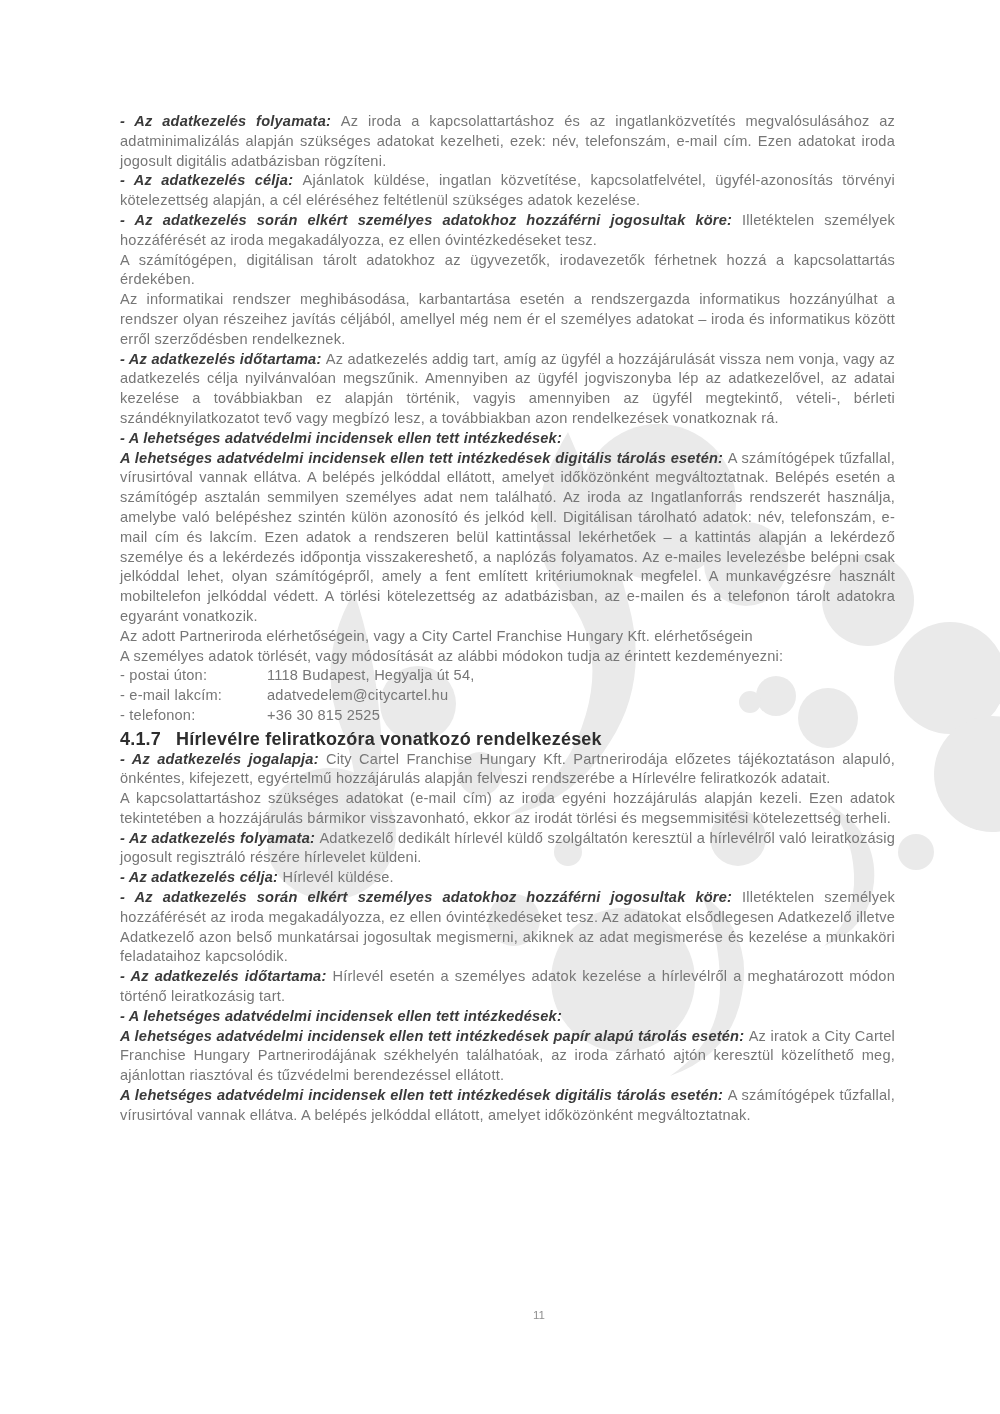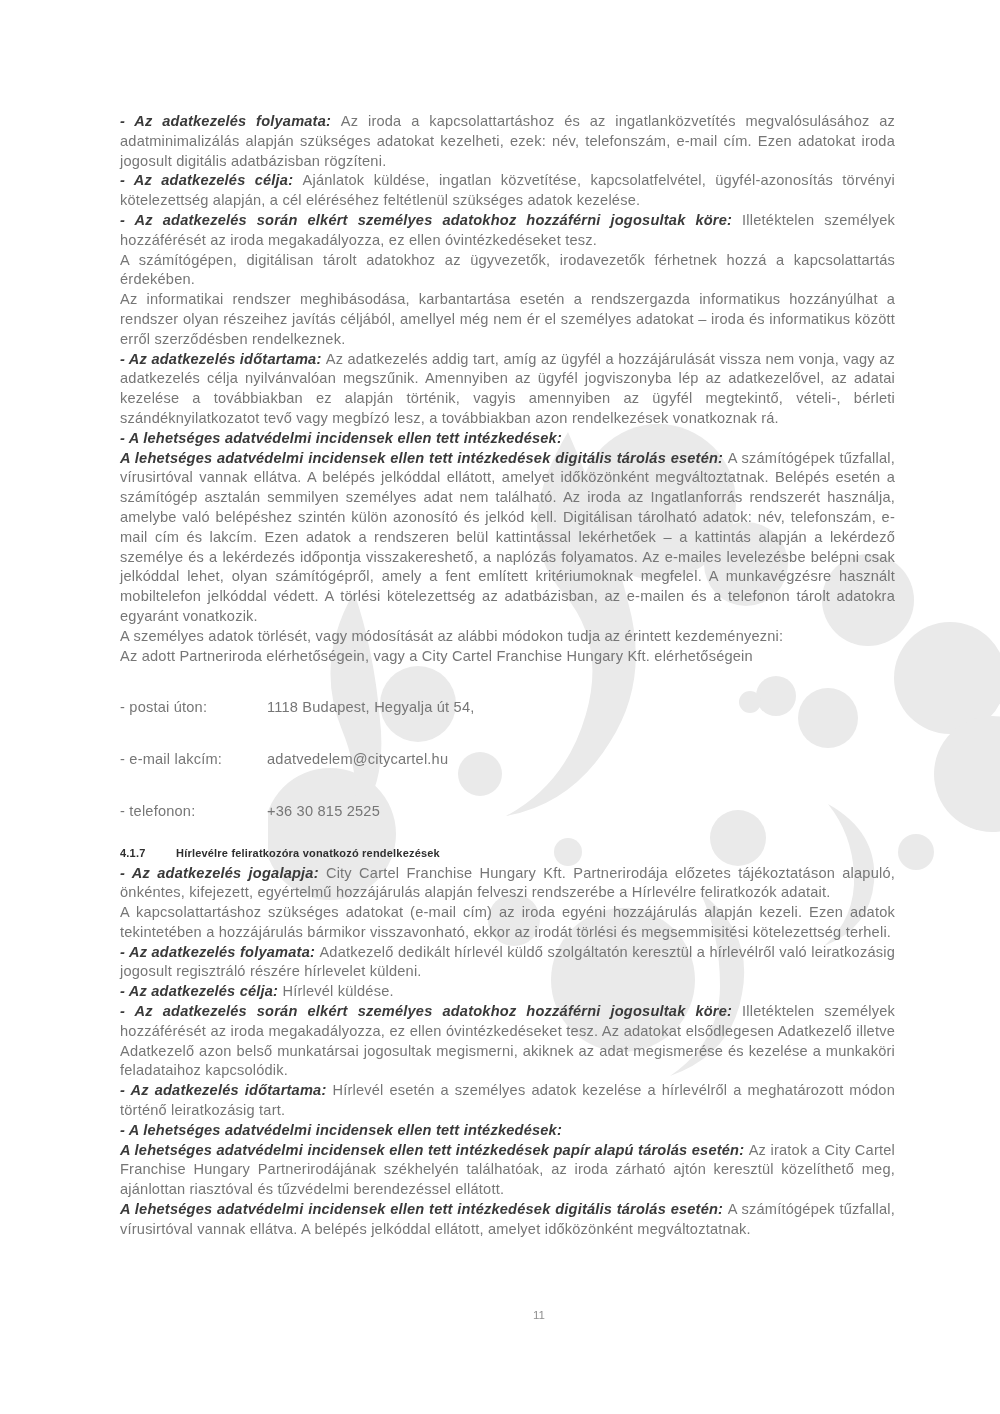--- a/index.html
+++ b/index.html
@@ -32,33 +32,33 @@
   .content p{
     margin:0;
     text-align:justify;
   }
   .b{
     font-weight:bold;
     color:#3a3a3a;
     font-style:italic;
   }
   .content h2{
-    margin:22px 0 0 0;
-    font-size:11px;
+    margin:4px 0 0 0;
+    font-size:18px;
     line-height:19.8px;
     font-weight:bold;
     color:#2e2e2e;
     text-align:left;
     letter-spacing:0.2px;
   }
   .sec-num{
     display:inline-block;
     width:56px;
   }
-  .contact-row{display:flex;margin-top:32px;}
+  .contact-row{display:flex;}
   .c-label{flex:0 0 147px;}
   .c-value{flex:1;}
   .page-number{
     position:absolute;
     top:1309px;
     left:4px;
     width:100%;
     text-align:center;
     font-size:11.5px;
     color:#8f8f8f;
@@ -98,22 +98,22 @@
 
   <main class="content" id="doc-content">
       <p><span class="b">- Az adatkezelés folyamata: </span><span class="t">Az iroda a kapcsolattartáshoz és az ingatlanközvetítés megvalósulásához az adatminimalizálás alapján szükséges adatokat kezelheti, ezek: név, telefonszám, e-mail cím. Ezen adatokat iroda jogosult digitális adatbázisban rögzíteni.</span></p>
       <p><span class="b">- Az adatkezelés célja: </span><span class="t">Ajánlatok küldése, ingatlan közvetítése, kapcsolatfelvétel, ügyfél-azonosítás törvényi kötelezettség alapján, a cél eléréséhez feltétlenül szükséges adatok kezelése.</span></p>
       <p><span class="b">- Az adatkezelés során elkért személyes adatokhoz hozzáférni jogosultak köre: </span><span class="t">Illetéktelen személyek hozzáférését az iroda megakadályozza, ez ellen óvintézkedéseket tesz.</span></p>
       <p><span class="t">A számítógépen, digitálisan tárolt adatokhoz az ügyvezetők, irodavezetők férhetnek hozzá a kapcsolattartás érdekében.</span></p>
       <p><span class="t">Az informatikai rendszer meghibásodása, karbantartása esetén a rendszergazda informatikus hozzányúlhat a rendszer olyan részeihez javítás céljából, amellyel még nem ér el személyes adatokat – iroda és informatikus között erről szerződésben rendelkeznek.</span></p>
       <p><span class="b">- Az adatkezelés időtartama: </span><span class="t">Az adatkezelés addig tart, amíg az ügyfél a hozzájárulását vissza nem vonja, vagy az adatkezelés célja nyilvánvalóan megszűnik. Amennyiben az ügyfél jogviszonyba lép az adatkezelővel, az adatai kezelése a továbbiakban ez alapján történik, vagyis amennyiben az ügyfél megtekintő, vételi-, bérleti szándéknyilatkozatot tevő vagy megbízó lesz, a továbbiakban azon rendelkezések vonatkoznak rá.</span></p>
       <p><span class="b">- A lehetséges adatvédelmi incidensek ellen tett intézkedések:</span></p>
       <p><span class="b">A lehetséges adatvédelmi incidensek ellen tett intézkedések digitális tárolás esetén: </span><span class="t">A számítógépek tűzfallal, vírusirtóval vannak ellátva. A belépés jelkóddal ellátott, amelyet időközönként megváltoztatnak. Belépés esetén a számítógép asztalán semmilyen személyes adat nem található. Az iroda az Ingatlanforrás rendszerét használja, amelybe való belépéshez szintén külön azonosító és jelkód kell. Digitálisan tárolható adatok: név, telefonszám, e-mail cím és lakcím. Ezen adatok a rendszeren belül kattintással lekérhetőek – a kattintás alapján a lekérdező személye és a lekérdezés időpontja visszakereshető, a naplózás folyamatos. Az e-mailes levelezésbe belépni csak jelkóddal lehet, olyan számítógépről, amely a fent említett kritériumoknak megfelel. A munkavégzésre használt mobiltelefon jelkóddal védett. A törlési kötelezettség az adatbázisban, az e-mailen és a telefonon tárolt adatokra egyaránt vonatkozik.</span></p>
+      <p><span class="t">Az adott Partneriroda elérhetőségein, vagy a City Cartel Franchise Hungary Kft. elérhetőségein</span></p>
       <p><span class="t">A személyes adatok törlését, vagy módosítását az alábbi módokon tudja az érintett kezdeményezni:</span></p>
-      <p><span class="t">Az adott Partneriroda elérhetőségein, vagy a City Cartel Franchise Hungary Kft. elérhetőségein</span></p>
       <div>
         <div class="contact-row">
           <span class="c-label">- postai úton:</span>
           <span class="c-value">1118 Budapest, Hegyalja út 54,</span>
         </div>
         <div class="contact-row">
           <span class="c-label">- e-mail lakcím:</span>
           <span class="c-value">adatvedelem@citycartel.hu</span>
         </div>
         <div class="contact-row">

